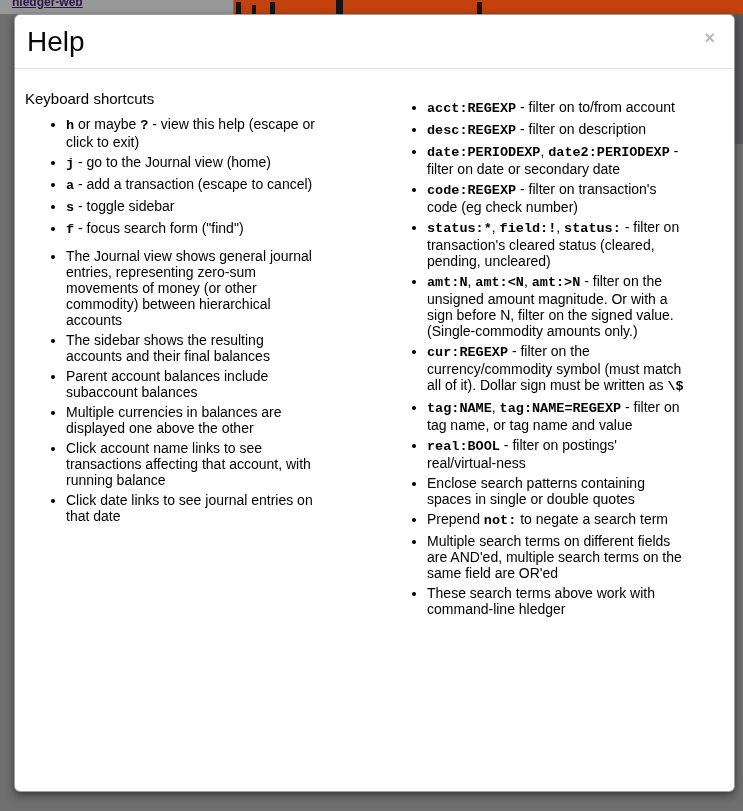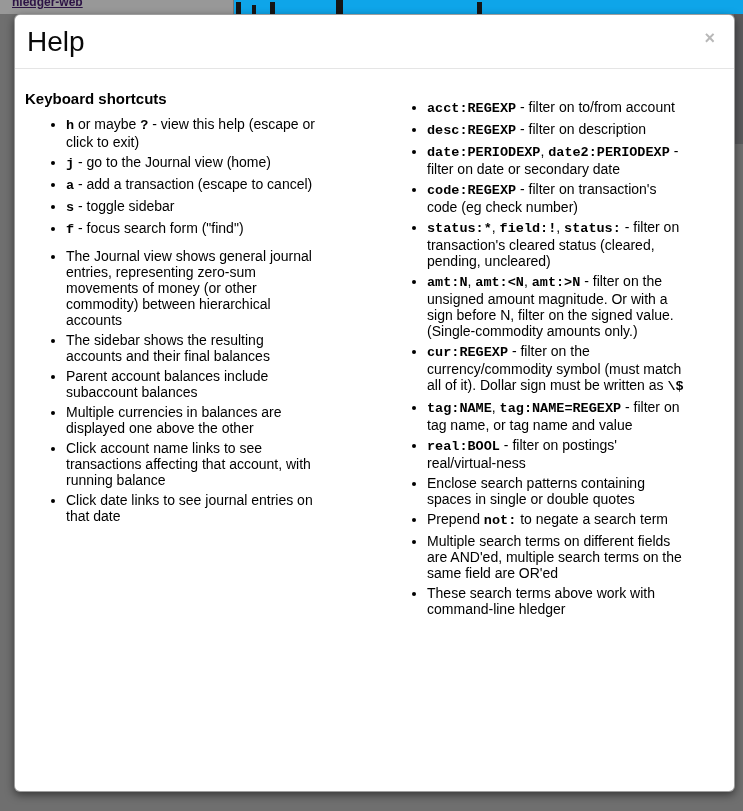--- a/index.html
+++ b/index.html
@@ -9,21 +9,21 @@
     height: 811px;
     overflow: hidden;
     background: #6f6f6f;
     font-family: "Liberation Sans", sans-serif;
   }
   .page { position: relative; width: 743px; height: 811px; }
 
   
   .top-strip {
     position: absolute; top: 0; left: 0; width: 743px; height: 14px;
-    background: #0ea5e9; overflow: hidden;
+    background: #c2410c; overflow: hidden;
   }
   .top-strip .left-cell {
     position: absolute; top: 0; left: 0; width: 233px; height: 14px;
     background: #989898; border-right: 1px solid #767676;
   }
   .brand {
     position: absolute; left: 12px; top: -5px;
     font-size: 12px; font-weight: bold; color: #2c1245;
     text-decoration: underline; white-space: nowrap;
   }
@@ -68,21 +68,21 @@
   .modal-body {
     padding: 21px 0 20px 10px;
     display: flex; align-items: flex-start;
   }
   .col { box-sizing: border-box; }
   .col-left  { width: 360px; padding: 0 57px 0 0; }
   .col-right { width: 351px; padding: 0 40px 0 2px; }
 
   .col h3 {
     margin: 20px 0 9px 0;
-    font-size: 15px; font-weight: bold; color: #000;
+    font-size: 15px; font-weight: normal; color: #000;
     line-height: 17px;
   }
   .col h3:first-child { margin-top: 0; }
   .col ul {
     margin: 9px 0 10px 0;
     padding: 0 0 0 37px;
     list-style: disc;
   }
   .col li {
     font-size: 14px; line-height: 16px; color: #000;

